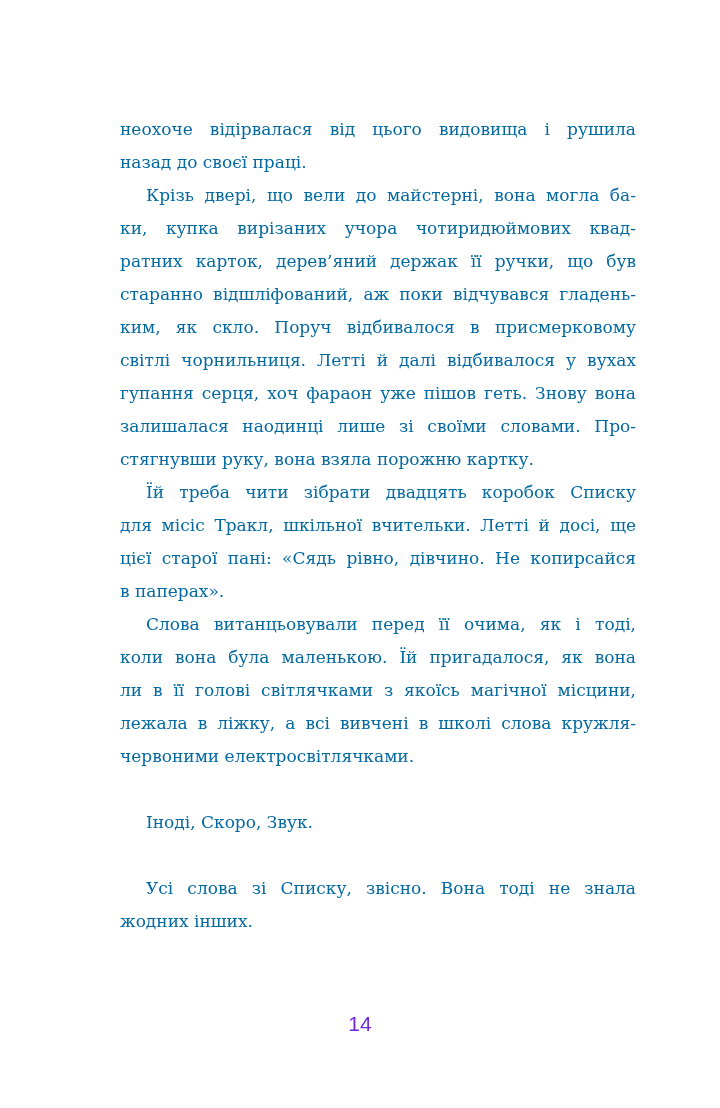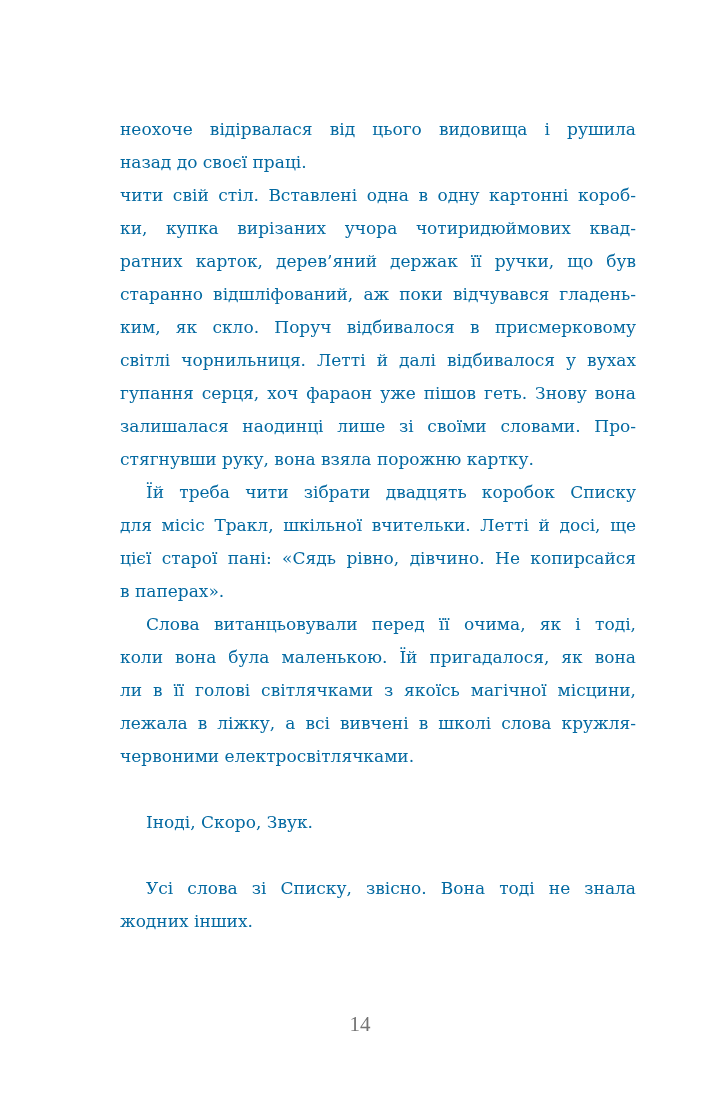--- a/index.html
+++ b/index.html
@@ -24,34 +24,34 @@
     .line.last { text-align-last: left; }
     .line.indent { padding-left: 26px; }
     .italic { }
     .gap { height: 33px; }
     .page-number {
       position: absolute;
       top: 1012px;
       left: 0;
       width: 720px;
       text-align: center;
-      font-family: Liberation Serif, serif;
+      font-family: Liberation Sans, sans-serif;
       font-size: 21px;
-      color: #737373;
+      color: #6d28d9;
     }
   </style>
 </head>
 <body>
 
 <div class="page">
 
   <span class="line">неохоче відірвалася від цього видовища і рушила</span>
   <span class="line last">назад до своєї праці.</span>
 
-  <span class="line">чити свій стіл. Вставлені одна в одну картонні короб-</span>
+  <span class="line indent">Крізь двері, що вели до майстерні, вона могла ба-</span>
   <span class="line">ки, купка вирізаних учора чотиридюймових квад-</span>
   <span class="line">ратних карток, дерев’яний держак її ручки, що був</span>
   <span class="line">старанно відшліфований, аж поки відчувався гладень-</span>
   <span class="line">ким, як скло. Поруч відбивалося в присмерковому</span>
   <span class="line">світлі чорнильниця. Летті й далі відбивалося у вухах</span>
   <span class="line">гупання серця, хоч фараон уже пішов геть. Знову вона</span>
   <span class="line">залишалася наодинці лише зі своїми словами. Про-</span>
   <span class="line last">стягнувши руку, вона взяла порожню картку.</span>
 
   <span class="line indent">Їй треба чити зібрати двадцять коробок Списку</span>

